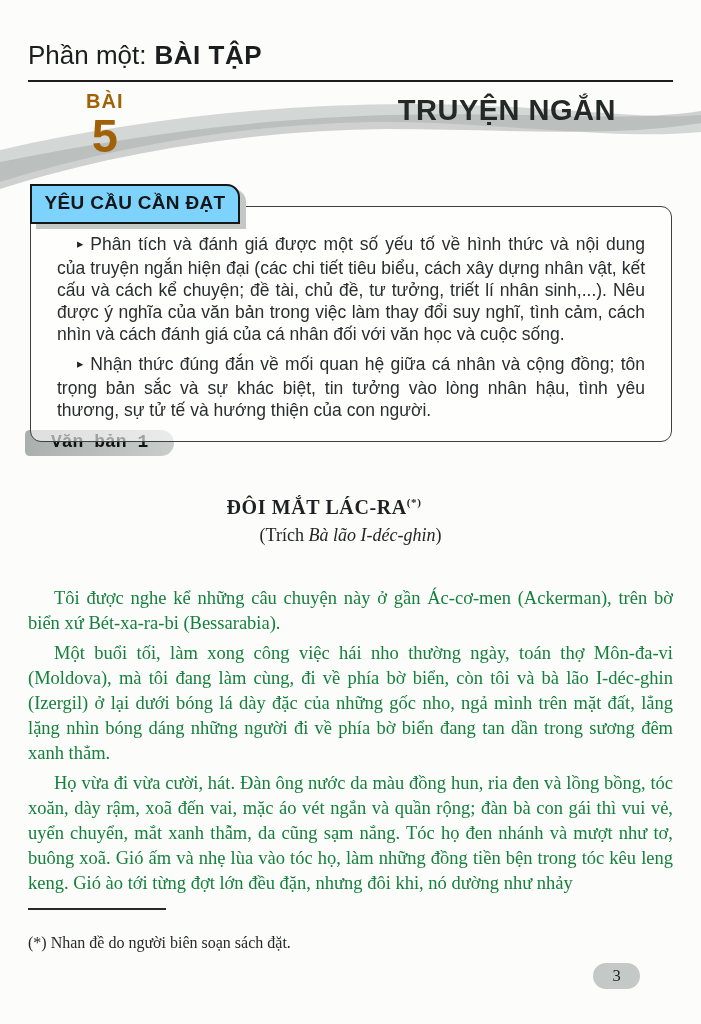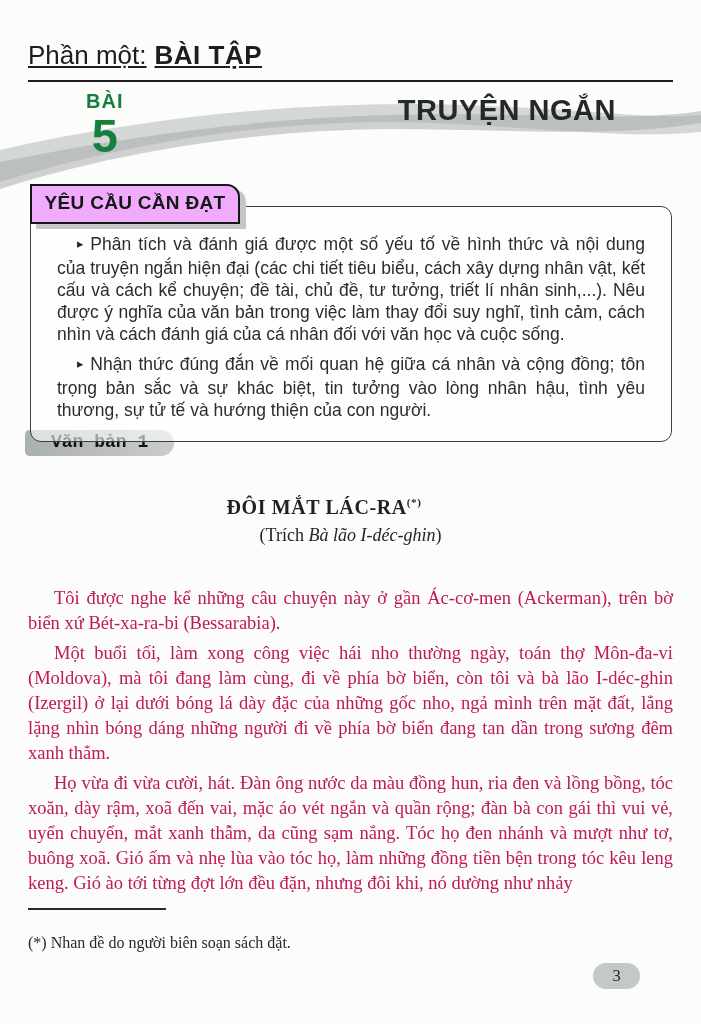--- a/index.html
+++ b/index.html
@@ -7,30 +7,29 @@
     position:relative;width:701px;height:1024px;margin:0 auto;
     background:#fcfcfa;overflow:hidden;
     font-family:"Liberation Serif", serif;color:#222426;
     box-shadow:0 0 6px rgba(0,0,0,.25);
   }
   
   .part-header{
     position:absolute;left:28px;top:40px;
     font-family:"Liberation Sans", sans-serif;font-size:26px;color:#1b1d1e;
     white-space:nowrap;
-    text-decoration:underline;
   }
   .part-prefix{font-weight:400;}
   .part-title{font-weight:700;margin-left:8px;letter-spacing:.5px;}
   .top-rule{position:absolute;left:28px;top:80px;width:645px;height:2px;background:#1c1e1f;}
   
   .wave{position:absolute;left:0;top:92px;width:701px;height:100px;}
   
   .lesson-badge{position:absolute;left:86px;top:90px;text-align:center;
-    font-family:"Liberation Sans", sans-serif;color:#15803d;z-index:3;}
+    font-family:"Liberation Sans", sans-serif;color:#a16207;z-index:3;}
   .lesson-label{font-size:20px;font-weight:700;letter-spacing:1px;}
   .lesson-number{font-size:47px;font-weight:700;line-height:.92;margin-top:1px;}
   .lesson-title{
     position:absolute;left:250px;top:94px;width:366px;margin:0;text-align:right;
     font-family:"Liberation Sans", sans-serif;font-size:29px;font-weight:700;
     color:#242827;letter-spacing:.5px;z-index:3;
   }
   
   .req-box{
     position:absolute;left:30px;top:206px;width:588px;
@@ -38,21 +37,21 @@
     padding:26px 26px 12px 26px;z-index:2;
   }
   .req-item{
     margin:0 0 8px 0;font-family:"Liberation Sans", sans-serif;
     font-size:17.5px;line-height:22px;color:#2a2c2e;
     text-align:justify;text-indent:20px;
   }
   .bullet{font-size:.72em;margin-right:7px;position:relative;top:-2px;color:#232527;}
   .req-tab{
     position:absolute;left:30px;top:184px;width:206px;height:36px;z-index:4;
-    background:#f0abfc;border:2px solid #141617;border-radius:0 13px 0 0;
+    background:#7dd3fc;border:2px solid #141617;border-radius:0 13px 0 0;
     box-shadow:6px 5px 0 #c3c7c5;
     font-family:"Liberation Sans", sans-serif;font-weight:700;font-size:19px;
     line-height:34px;text-align:center;color:#141617;letter-spacing:.3px;
   }
   
   .vb-label{
     position:absolute;left:25px;top:430px;min-width:82px;
     background:linear-gradient(90deg,#aab0ae,#c9cdcb);
     border-radius:5px 14px 14px 5px;
     padding:2px 26px 4px 26px;
@@ -73,21 +72,21 @@
   .story-subtitle .src{font-style:italic;}
   .author{
     position:absolute;left:0;top:562px;width:701px;text-align:right;
     padding-right:118px;box-sizing:border-box;
     font-size:16px;letter-spacing:.8px;color:#26282a;
   }
   
   .body-text{position:absolute;left:28px;top:586px;width:645px;}
   .body-text p{
     margin:0 0 5px 0;font-size:18.5px;line-height:25px;
-    text-align:justify;text-indent:26px;color:#be185d;
+    text-align:justify;text-indent:26px;color:#15803d;
   }
   
   .footnote-rule{position:absolute;left:28px;top:908px;width:138px;height:1.6px;background:#27292b;}
   .footnote{position:absolute;left:28px;top:934px;width:600px;font-size:16px;color:#26282a;}
   
   .page-pill{
     position:absolute;left:593px;top:963px;width:47px;height:26px;
     background:#c4c8c6;border-radius:13px;
     text-align:center;line-height:26px;font-size:16.5px;color:#232528;
   }

